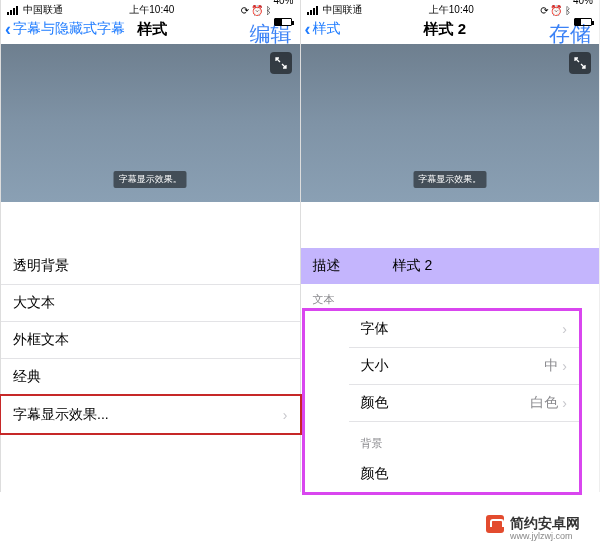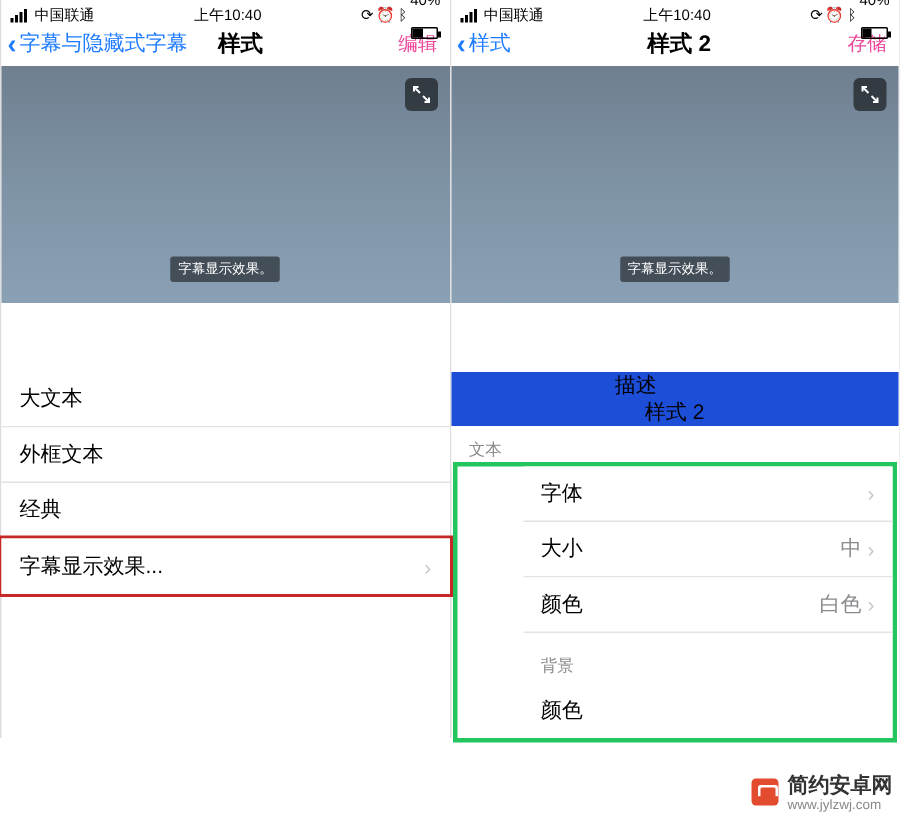--- a/index.html
+++ b/index.html
@@ -63,21 +63,21 @@
     background:#fff;
   }
   .navbar .back {
     color:#1f7cff; display:flex; align-items:center; gap:2px;
     white-space: nowrap;
     font-size:14px;
   }
   .navbar .back .chev { font-size:18px; line-height:14px; font-weight:bold;}
   .navbar .title { flex:1; text-align:center; font-weight:600; font-size:15px; position:relative;}
   .screen.left .navbar .title { margin-left:-70px;}
-  .navbar .action { color:#ec4899; font-size:13px;}
+  .navbar .action { color:#3b82f6; font-size:21px;}
   
   .preview {
     height: 158px;
     background: linear-gradient(#6e7f8f, #7f93a6 50%, #8aa0b4);
     position: relative;
   }
   .preview .expand {
     position:absolute; top:8px; right:8px;
     width:22px; height:22px; border-radius:4px;
     background:rgba(0,0,0,0.55);
@@ -112,41 +112,40 @@
     color:#c7c7cc; font-size:14px;
   }
   .row .check {
     color:#1f7cff; font-size:16px; font-weight:bold;
   }
   .desc-row {
     height:36px;
     display:flex; align-items:center;
     padding: 0 12px;
     font-size:14px;
-    background:#1d4ed8;
-    flex-direction:column;
+    background:#c4b5fd;
   }
   .desc-row .dl { width:80px;}
   
   .hl-box {
     border:2px solid #c62828;
     margin: -2px;
     position: relative;
   }
   
   .hl-group {
-    border: 3px solid #22c55e;
-    margin: -3px 1px -3px 1px;
+    border: 3px solid #d946ef;
+    margin: -3px 17px -3px 1px;
     padding-left: 44px;
   }
   
   .watermark {
     position:absolute;
-    right:8px; bottom:2px;
-    display:flex; align-items:center; gap:6px;
+    right:23px; bottom:2px;
+    display:flex; gap:6px;
     font-size:14px; color:#333;
     font-weight:600;
   }
   .watermark .logo {
     width:18px; height:18px; background:#e34b2e; border-radius:3px; position:relative;
   }
   .watermark .logo::before{
     content:""; position:absolute; left:4px; top:4px; width:10px; height:6px;
     border:2px solid #fff; border-bottom:none; border-radius:3px 3px 0 0;
   }
@@ -196,20 +195,23 @@
         <svg viewBox="0 0 12 12">
             <path d="M1 4V1h3M11 8v3H8M1 1l4 4M11 11L7 7" stroke="#fff" stroke-width="1.3" fill="none"></path>
           </svg>
       </div>
       <div class="subtitle-sample">字幕显示效果。</div>
     </div>
 
     <div class="spacer"></div>
 
     <div class="row">
+      <span class="label">透明背景</span>
+    </div>
+    <div class="row">
       <span class="label">大文本</span>
     </div>
     <div class="row">
       <span class="label">外框文本</span>
     </div>
     <div class="row">
       <span class="label">经典</span>
     </div>
     <div class="hl-box">
       <div class="row" style="border-bottom:none">

